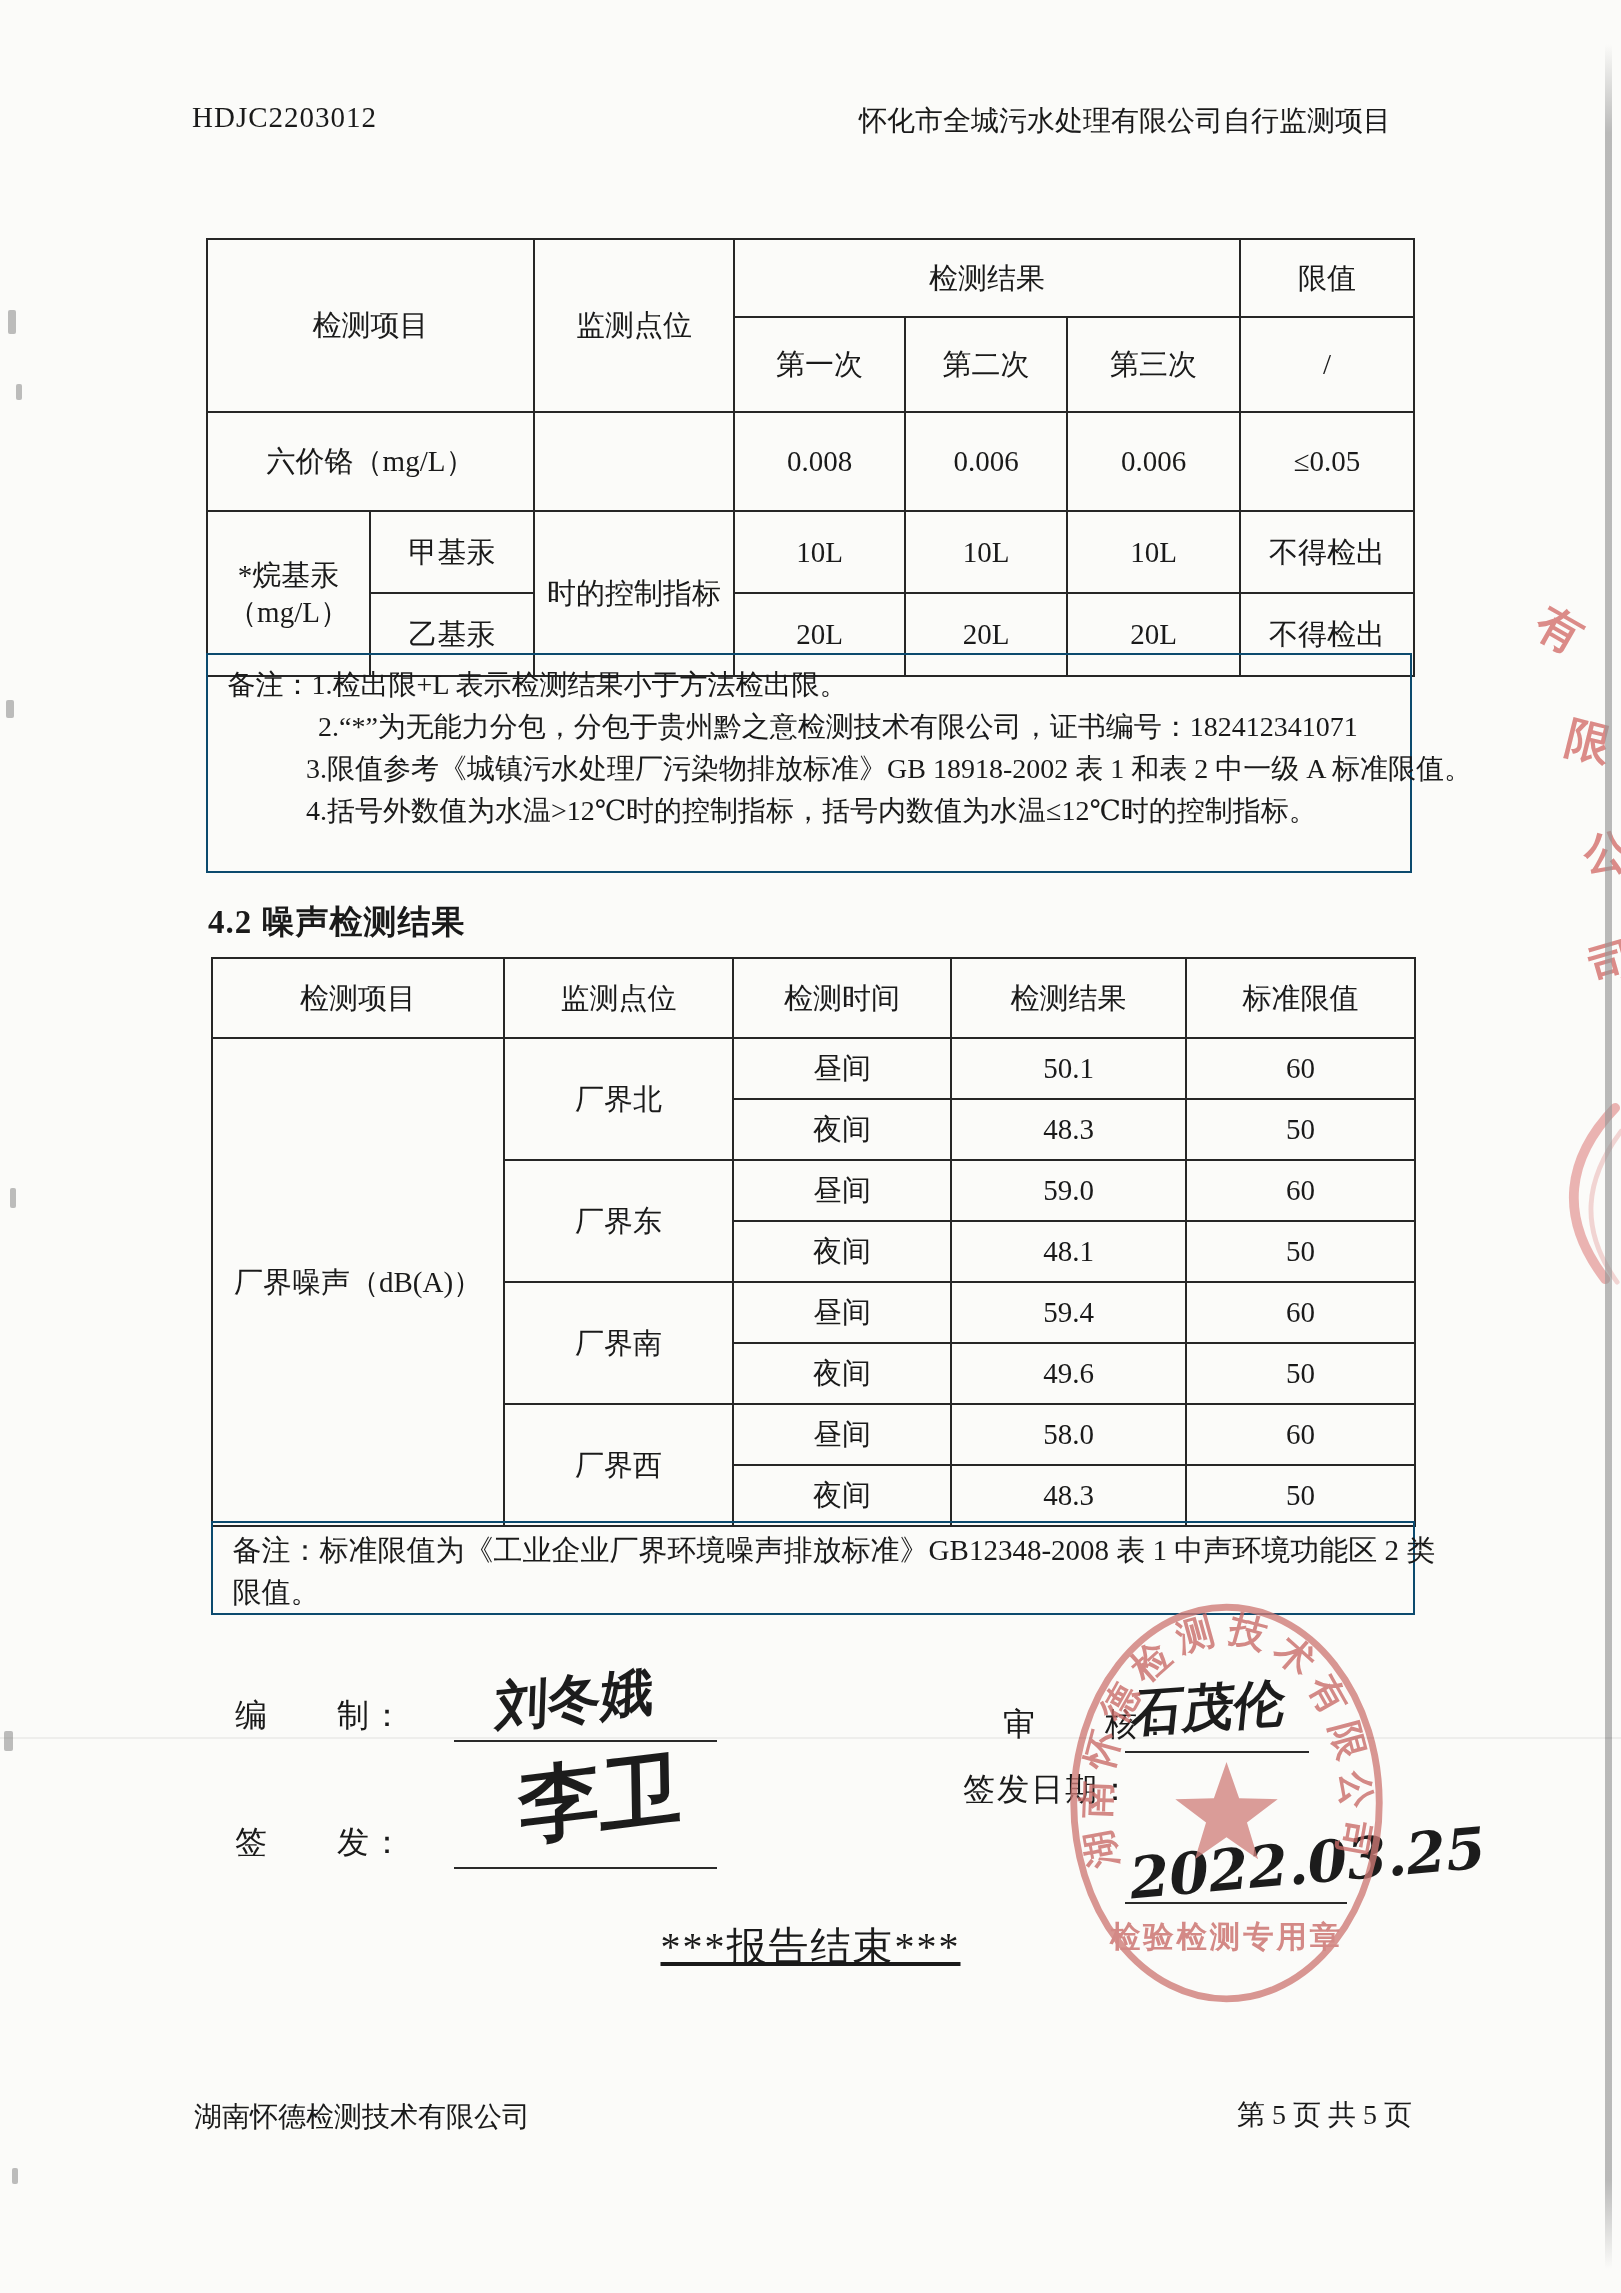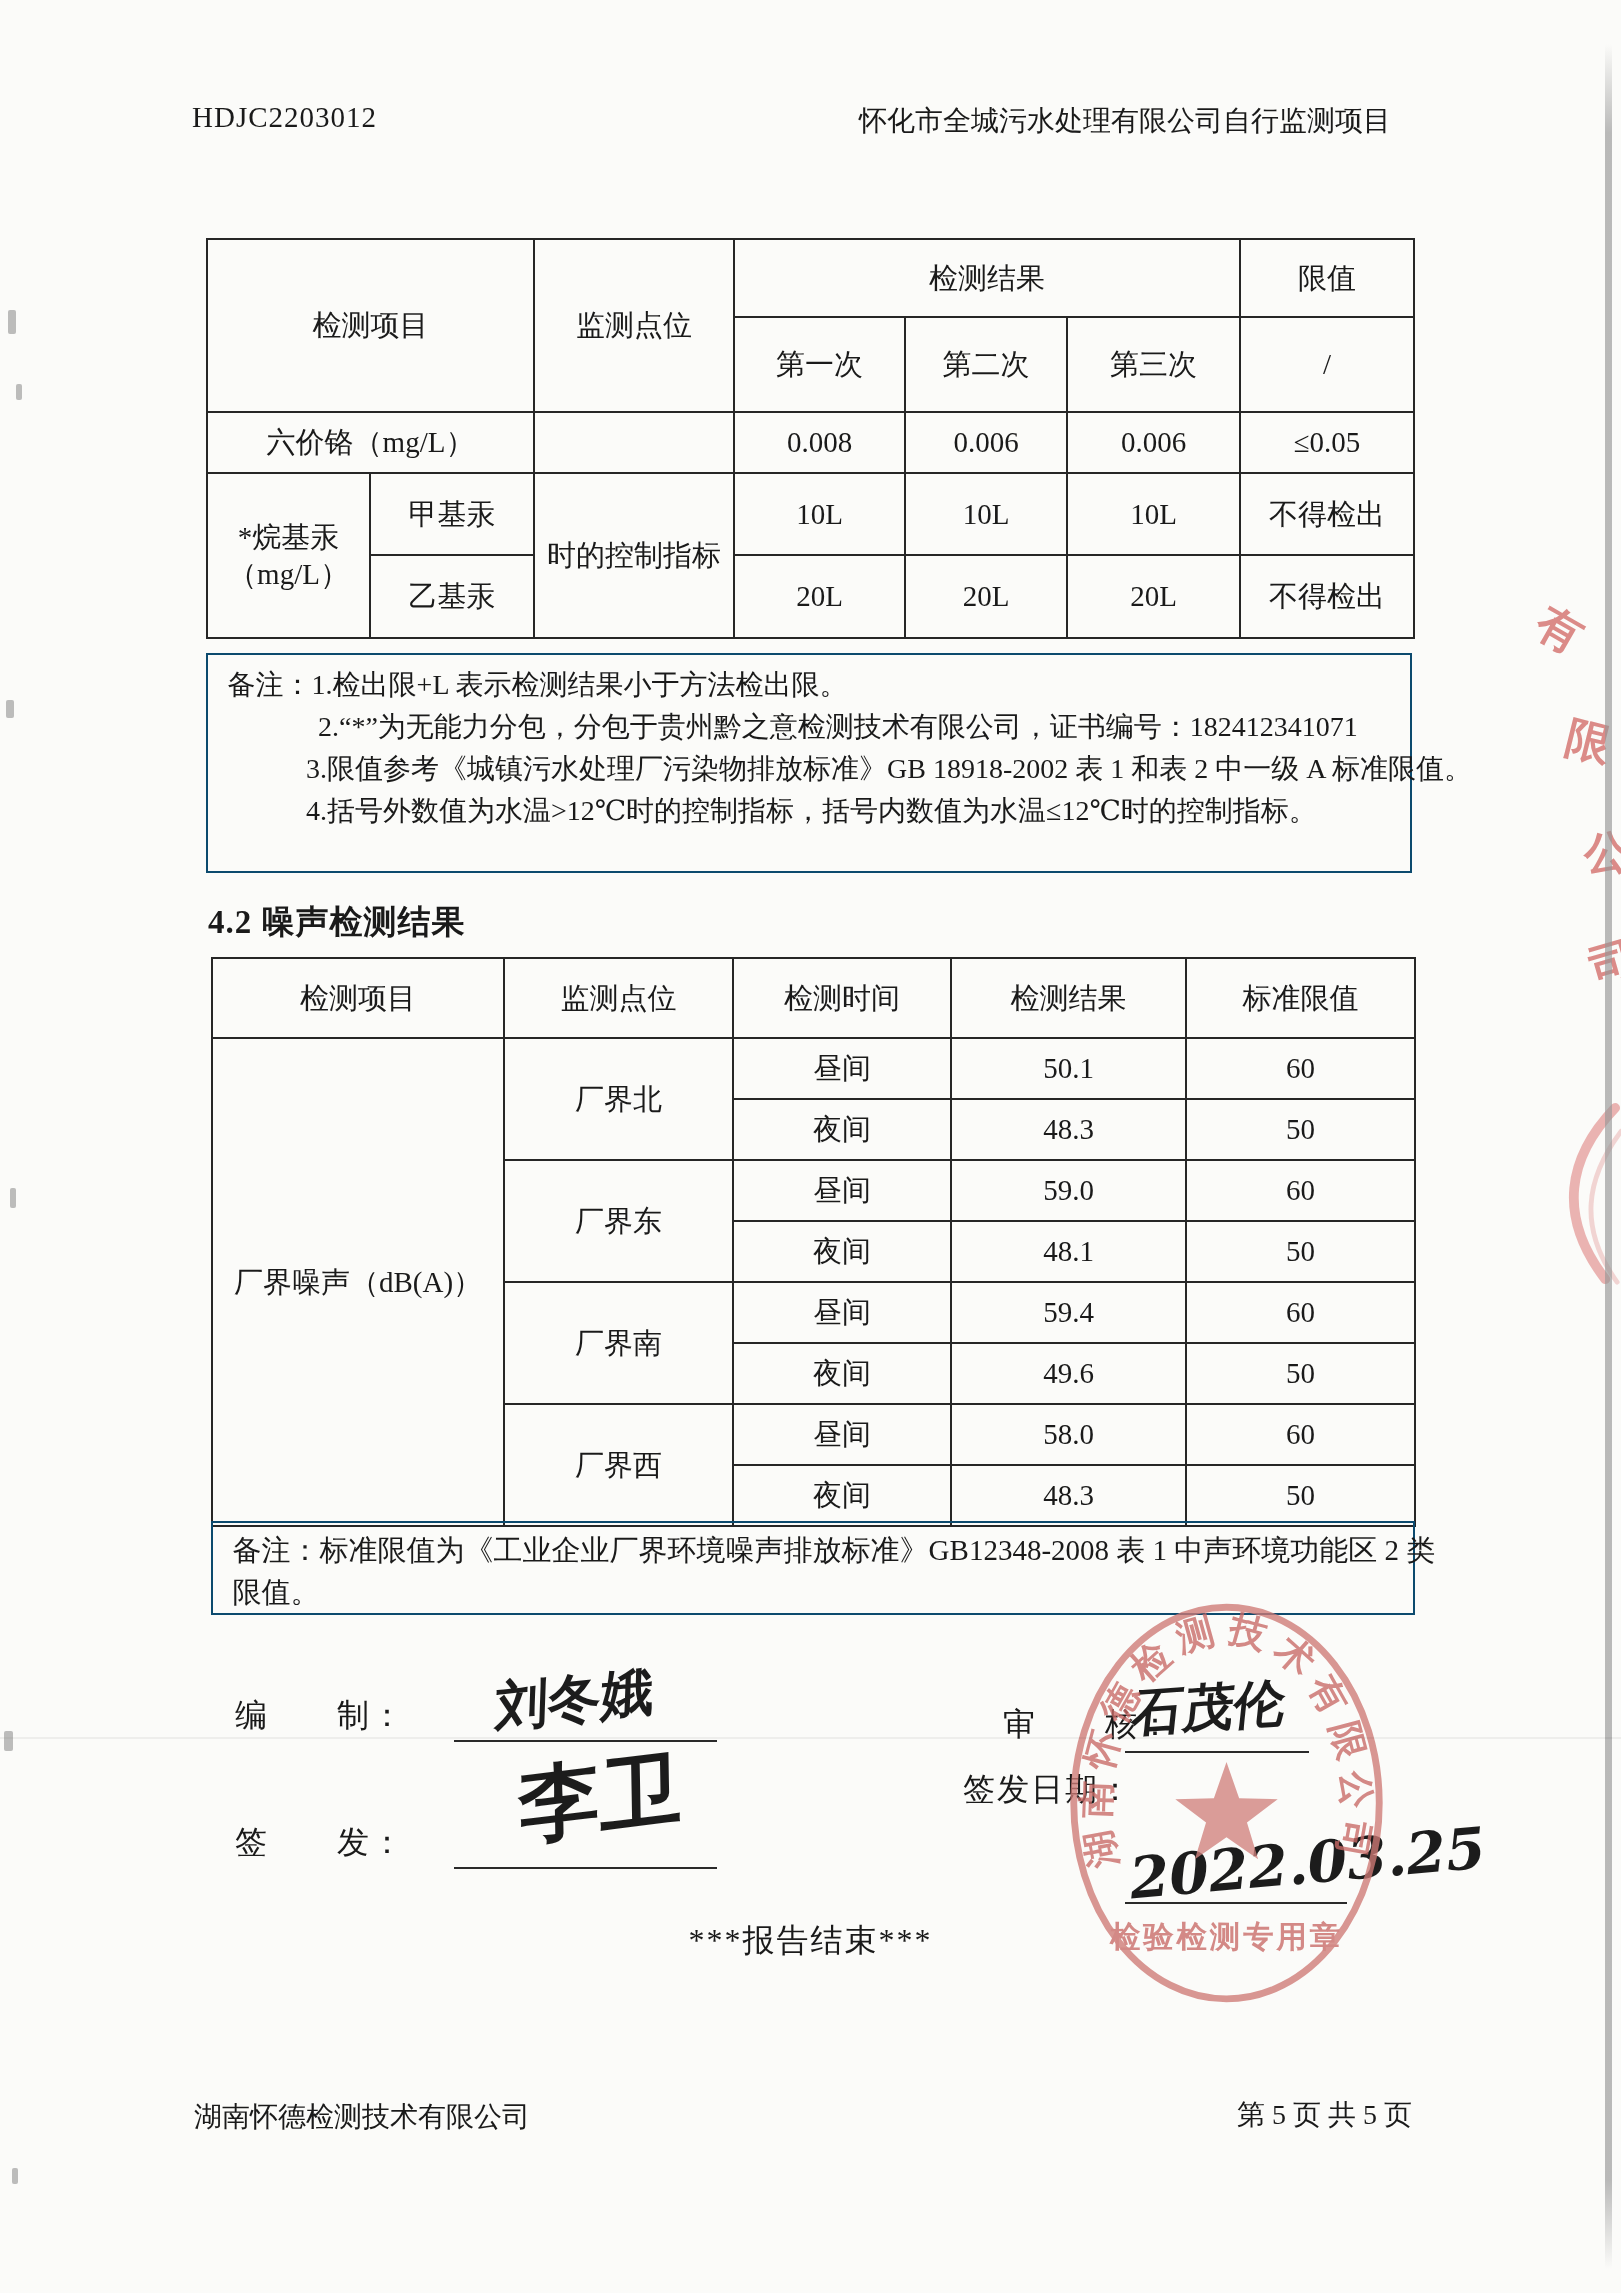--- a/index.html
+++ b/index.html
@@ -39,21 +39,21 @@
   .nl-indent2{padding-left:110px;}
   
   .sec-title{font-size:33px;font-weight:600;letter-spacing:1px;}
   
   .siglabel{font-size:32px;letter-spacing:2px;white-space:nowrap;}
   .sigline{border-bottom:2px solid #2a2a2a;}
   .hand{
     font-weight:700;color:#1c1c1c;white-space:nowrap;
     font-family:"DejaVu Serif","Liberation Serif",serif;
   }
-  .end-mark{font-size:32px;letter-spacing:2px;}
+  .end-mark{font-size:40px;letter-spacing:2px;text-decoration:underline;}
   
   .edge-shadow{
     width:6.9px;
     background:linear-gradient(to bottom,rgba(150,150,150,0) 0%,rgba(150,150,150,.65) 4%,rgba(150,150,150,.65) 96%,rgba(150,150,150,0) 100%);
   }
   .speck{background:rgba(110,110,110,.45);border-radius:2px;}
   .faint-line{background:rgba(0,0,0,.05);}
   
   .stamp-char{
     position:absolute;
@@ -85,21 +85,21 @@
       <td rowspan="2">监测点位</td>
       <td colspan="3">检测结果</td>
       <td>限值</td>
     </tr>
     <tr style="height:95px;">
       <td>第一次</td>
       <td>第二次</td>
       <td>第三次</td>
       <td>/</td>
     </tr>
-    <tr style="height:61px;">
+    <tr style="height:99px;">
       <td colspan="2">六价铬（mg/L）</td>
       <td></td>
       <td>0.008</td>
       <td>0.006</td>
       <td>0.006</td>
       <td>≤0.05</td>
     </tr>
     <tr style="height:82px;">
       <td rowspan="2">
         <span style="display:block">*烷基汞</span>

